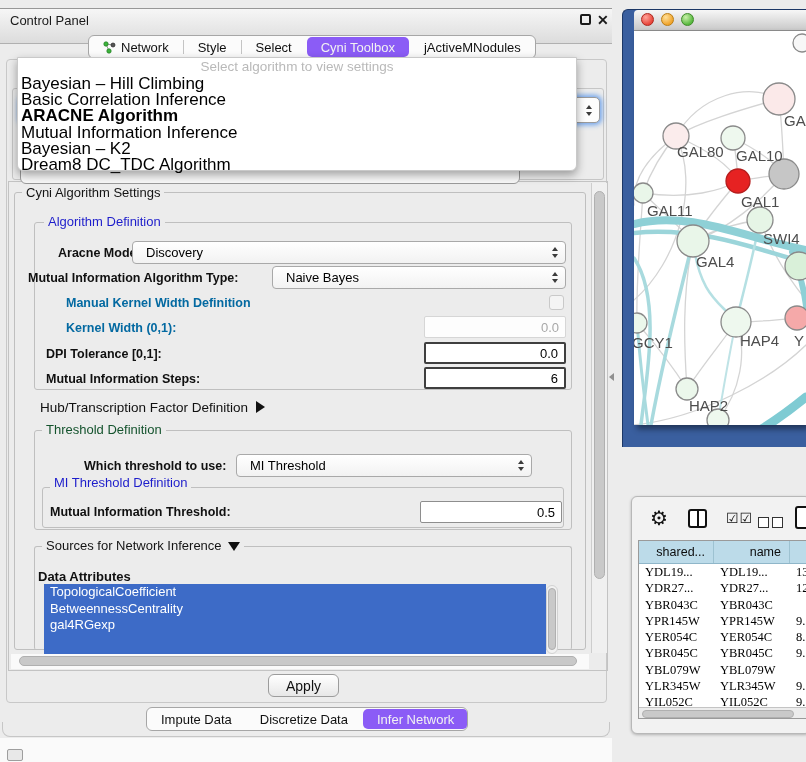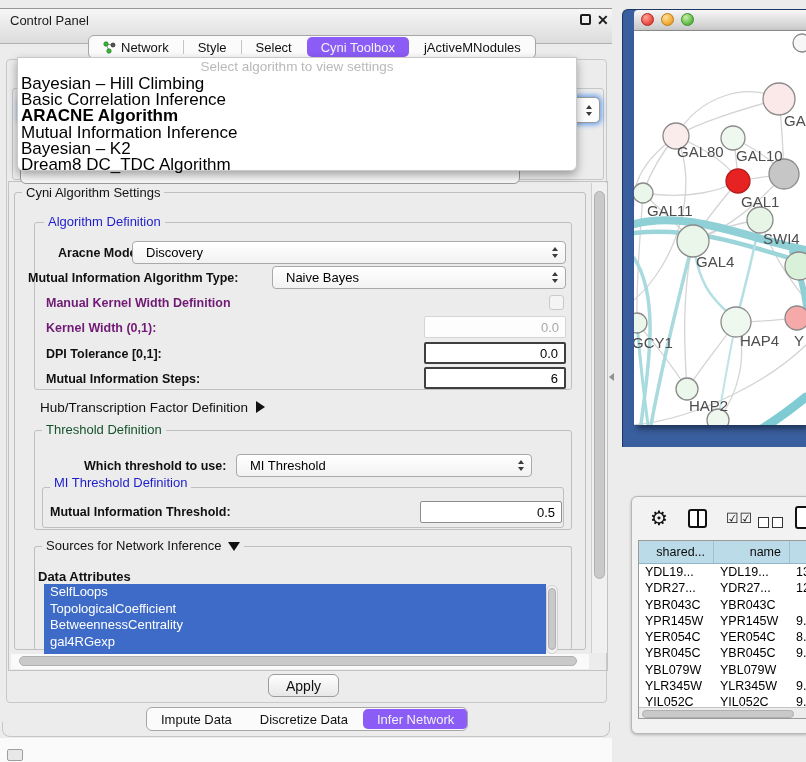--- a/index.html
+++ b/index.html
@@ -25,21 +25,21 @@
   .frag{z-index:1;}
   .frag-box{border:1px solid #c6c6c6;border-radius:3px;}
   .frag-combo{background:#fdfdfd;border:1px solid #9a9a9a;border-radius:5px;box-shadow:0 0 5px 2px rgba(90,150,235,.85);}
   .frag-combo2{background:#f8f8f8;border:1px solid #9a9a9a;border-radius:6px;}
   
   .fs{border:1px solid #bfbfbf;border-radius:3px;}
   .leg{position:absolute;background:#ececec;padding:0 4px;font-size:13px;line-height:13px;white-space:nowrap;color:#141414;}
   .leg.blue{color:#1d1dcb;}
   .leg.green{color:#14532d;}
   .lbl{position:absolute;font-size:12.5px;font-weight:bold;color:#101010;white-space:nowrap;}
-  .lbl.dis{color:#701a75;}
+  .lbl.dis{color:#0369a1;margin-left:20px;}
   .plain{font-weight:normal;font-size:13.5px;}
   .combo{background:linear-gradient(#ffffff,#f2f2f2);border:1px solid #a9a9a9;border-radius:4px;
          display:flex;align-items:center;padding-left:13px;font-size:13px;color:#000;}
   .spin{margin-left:auto;margin-right:7px;display:flex;flex-direction:column;gap:3px;}
   .tu{width:0;height:0;border-left:3.5px solid transparent;border-right:3.5px solid transparent;border-bottom:4.5px solid #3b3b3b;}
   .td{width:0;height:0;border-left:3.5px solid transparent;border-right:3.5px solid transparent;border-top:4.5px solid #3b3b3b;}
   .inp{height:22px;text-align:right;padding:0 6px;font-family:"Liberation Sans",sans-serif;font-size:13px;border-radius:2px;background:#fff;outline:none;}
   .inp.dis{border:1px solid #d6d6d6;color:#a8a8a8;background:#fdfdfd;}
   .inp.strong{border:2px solid #3f3f3f;color:#000;}
   .inp.med{border:1px solid #8e8e8e;color:#000;}
@@ -65,21 +65,21 @@
   .tbl-window{background:#f2f2f2;border:1px solid #b8b8b8;border-radius:6px;box-shadow:0 1px 3px rgba(0,0,0,.25);}
   .gear{font-size:20px;line-height:20px;color:#111;}
   .icon-split{border:2px solid #111;border-radius:3px;background:#fff;}
   .icon-split div{position:absolute;left:50%;top:0;bottom:0;width:2px;background:#111;transform:translateX(-50%);}
   .mini-chk{font-size:14px;letter-spacing:1px;color:#111;}
   .mini-box{width:9px;height:9px;border:1.5px solid #333;background:#fff;display:inline-block;margin-right:3px;}
   .table{background:#fff;border:1px solid #9a9a9a;overflow:hidden;}
   .thead{display:flex;background:#bcdbe9;border-bottom:1px solid #8fb6c9;height:22px;}
   .th{font-size:12.5px;line-height:22px;text-align:right;padding-right:8px;border-right:1px solid #9dc2d1;box-sizing:border-box;color:#0c0c0c;}
   .trow{display:flex;height:16.3px;}
-  .tc{font-size:12.5px;line-height:16.3px;padding-left:6px;box-sizing:border-box;white-space:nowrap;overflow:hidden;color:#000;}
+  .tc{font-size:12.5px;line-height:16.3px;padding-left:6px;box-sizing:border-box;white-space:nowrap;overflow:hidden;color:#000;font-family:Liberation Serif, serif;}
 </style>
 </head>
 <body>
 
 <div id="screen">
 
   <div class="abs" style="left:0;top:8;width:612px;height:730px;background:#ececec;"></div>
   <div class="abs" style="left:2px;top:722px;width:608px;height:15px;border:1px solid #c6c6c6;border-top:none;border-radius:0 0 8px 8px;"></div>
   <div class="abs" style="left:0;top:738px;width:612px;height:24px;background:#fafafa;"></div>
 
@@ -197,21 +197,20 @@
   <div class="leg blue abs" style="left:50px;top:476px;">MI Threshold Definition</div>
   <div class="lbl" style="left:50px;top:505px;">Mutual Information Threshold:</div>
   <input class="abs inp med" style="left: 420px; top: 501px; width: 142px;" value="0.5">
 
   <div class="abs fs" style="left:34px;top:546px;width:538px;height:104px;border-bottom:none;"></div>
   <div class="leg abs" style="left:42px;top:539px;">
     <span>Sources for Network Inference</span><span class="tri-down"></span>
   </div>
   <div class="lbl" style="left:38px;top:569px;font-size:13px;">Data Attributes</div>
   <div class="abs" id="attr-list" style="left:44px;top:584px;width:502px;height:71px;">
-      <div class="attr-item">SelfLoops</div>
       <div class="attr-item">TopologicalCoefficient</div>
       <div class="attr-item">BetweennessCentrality</div>
       <div class="attr-item">gal4RGexp</div>
     </div>
   <div class="abs sb-track" style="left:546px;top:585px;width:12px;height:69px;">
     <div class="sb-thumb abs" style="left:1px;top:2px;width:8px;height:62px;"></div>
   </div>
 
   <div class="abs" style="left:591px;top:183px;width:16px;height:470px;background:#f0f0f0;border-left:1px solid #cdcdcd;">
     <div class="sb-thumb abs" style="left:2px;top:8px;width:11px;height:388px;"></div>

